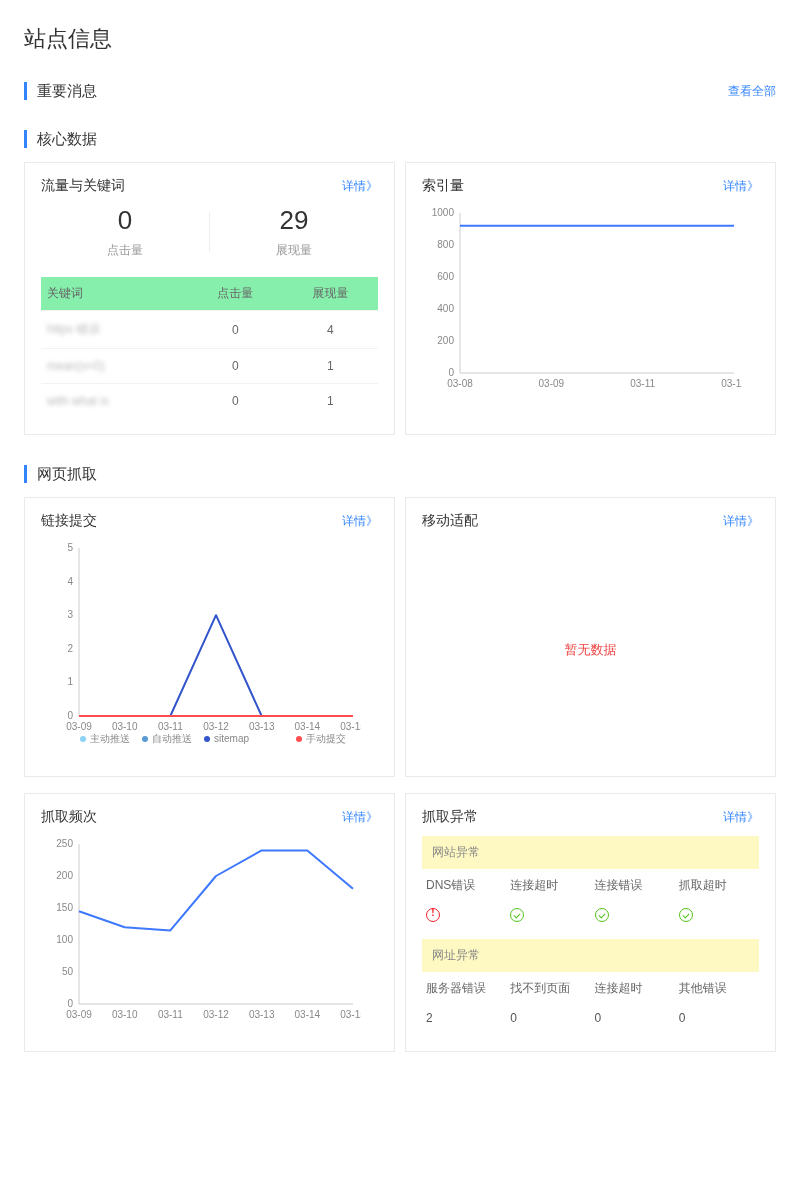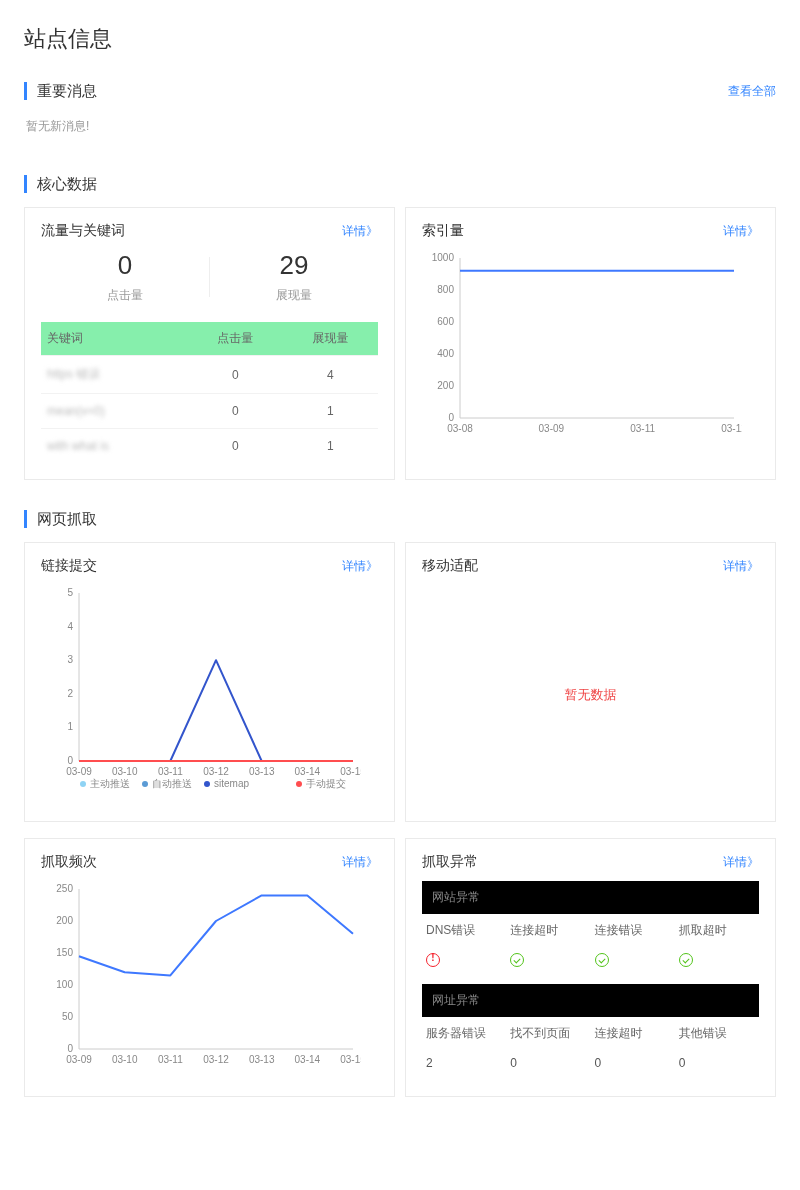--- a/index.html
+++ b/index.html
@@ -41,21 +41,21 @@
   table.kw { width:100%; border-collapse: collapse; font-size:12px; }
   table.kw th { background:#86efac; color:#666; font-weight:400; text-align:center; padding:8px 6px; }
   table.kw th:first-child{ text-align:left; }
   table.kw td { border-top:1px solid #f2f2f2; padding:10px 6px; text-align:center; color:#666;}
   table.kw td:first-child{ text-align:left; color:#bbb; filter: blur(2px); }
 
   
   .card-empty { display:flex; align-items:center; justify-content:center; color:#ef4444; font-size:13px; min-height:220px; }
 
   
-  .ex-group-title{ background:#000000; color:#888; font-size:12px; padding:8px 10px; margin-top:4px;}
+  .ex-group-title{ background:#fef9c3; color:#888; font-size:12px; padding:8px 10px; margin-top:4px;}
   .ex-row{ display:flex; }
   .ex-cell{ flex:1; padding:8px 4px; font-size:12px; color:#666;}
   .ex-cell.val{ padding:6px 4px 10px; color:#555;}
   .ico{ display:inline-block; width:14px; height:14px; border-radius:50%; border:1px solid; position:relative;}
   .ico-ok{ border-color:#52c41a; color:#52c41a;}
   .ico-ok::after{ content:""; position:absolute; left:3px; top:4px; width:5px; height:3px; border-left:1px solid #52c41a; border-bottom:1px solid #52c41a; transform:rotate(-45deg);}
   .ico-err{ border-color:#f5222d; color:#f5222d;}
   .ico-err::after{ content:"!"; position:absolute; left:0; right:0; top:-2px; font-size:10px; font-weight:bold; text-align:center; color:#f5222d;}
 
   .row2 { margin-top:16px; }
@@ -65,21 +65,20 @@
 </head>
 <body>
 
 <h1 class="page-title">站点信息</h1>
 
 <div class="section">
   <div class="section-header">
     <div class="section-title">重要消息</div>
     <span class="link">查看全部</span>
   </div>
-  <div class="empty-msg">暂无新消息!</div>
 </div>
 
 <div class="section">
   <div class="section-header">
     <div class="section-title">核心数据</div>
   </div>
   <div class="cards">
 
     <div class="card">
       <div class="card-header">

